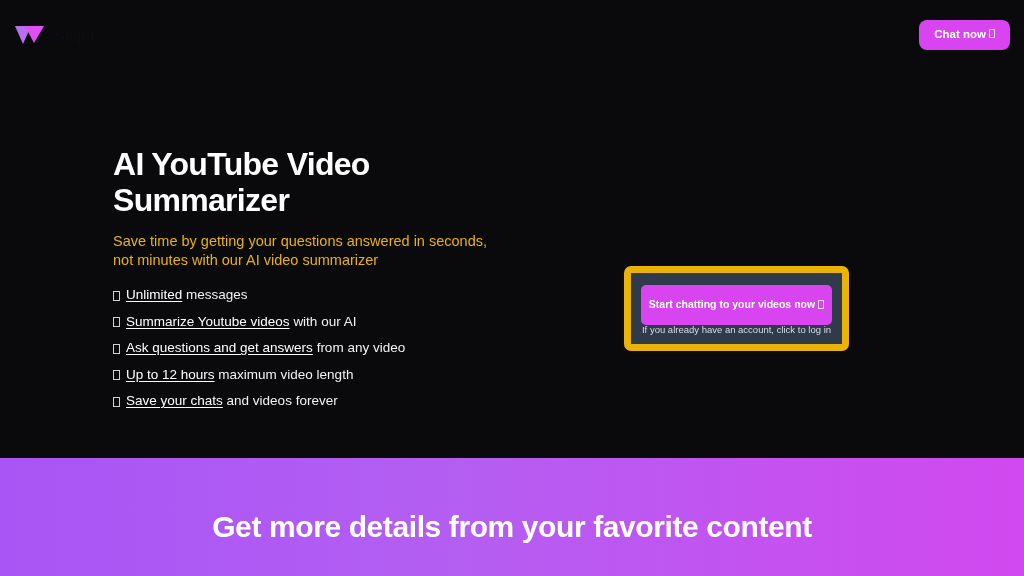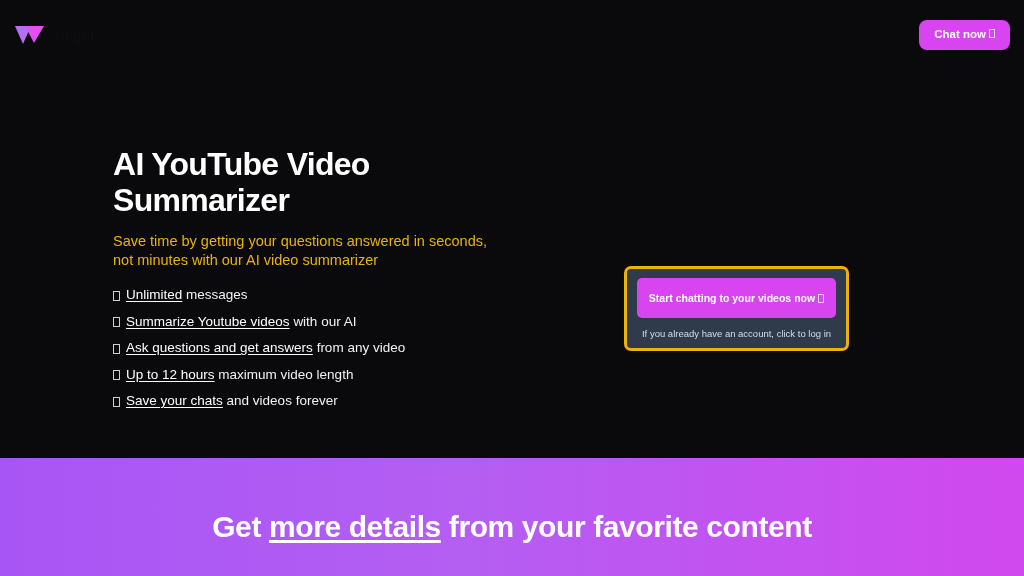--- a/index.html
+++ b/index.html
@@ -152,27 +152,27 @@
   .feature-rest { color: #f2f2f5; }
 
   
   .cta-card {
     position: absolute;
     left: 607px;
     top: 212px;
     width: 225px;
     height: 85px;
     background: #2f3a4a;
-    border: 3px solid #eab308;
+    border: 7px solid #eab308;
     border-radius: 7px;
     padding: 9px 10px 8px 10px;
     display: flex;
     flex-direction: column;
     align-items: center;
-    justify-content: space-between;
+    justify-content: flex-end;
   }
 
   .cta-button {
     width: 100%;
     height: 40px;
     background: #d844f0;
     border: none;
     border-radius: 5px;
     color: #ffffff;
     font-family: "Liberation Sans", sans-serif;
@@ -210,21 +210,20 @@
     font-size: 30px;
     font-weight: 700;
     color: #ffffff;
     letter-spacing: -0.4px;
     line-height: 1;
     white-space: nowrap;
     margin-top: 20px;
   }
 
   .banner-underline {
-    text-decoration: underline;
     text-underline-offset: 3px;
     text-decoration-thickness: 2.5px;
   }
 </style>
 </head>
 <body>
 
 <div class="page">
 
   <div class="navbar">

